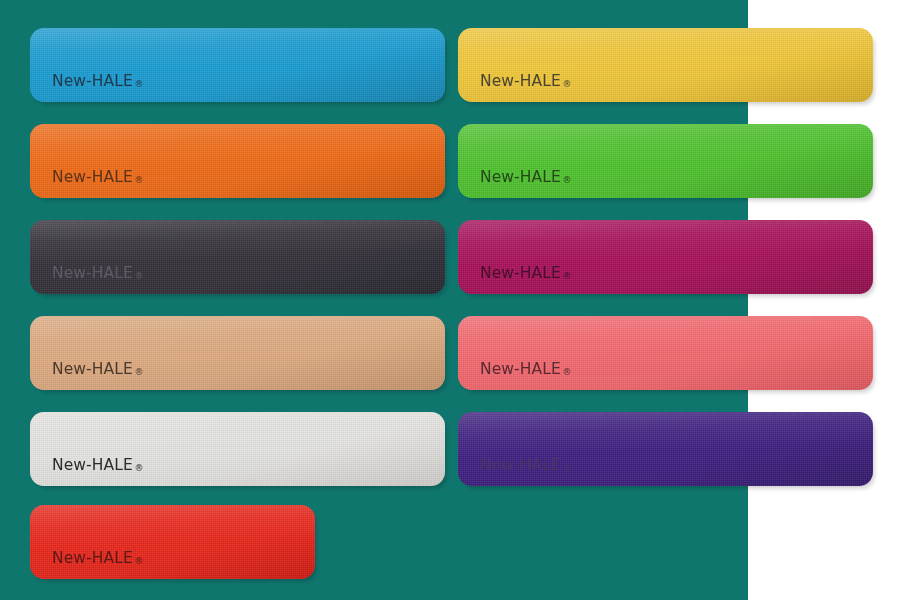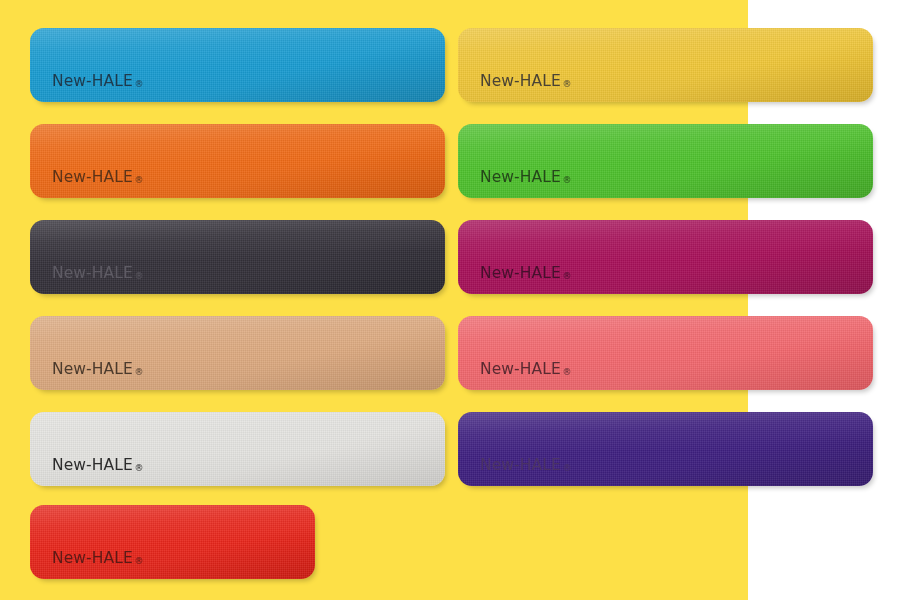--- a/index.html
+++ b/index.html
@@ -12,21 +12,21 @@
     height: 600px;
     overflow: hidden;
     font-family: "Liberation Sans", sans-serif;
     position: relative;
   }
 
   #product-sheet {
     position: relative;
     width: 748px;
     height: 600px;
-    background: #fde047;
+    background: #0f766e;
   }
 
   
   .tape-strip {
     position: absolute;
     border-radius: 14px;
     box-sizing: border-box;
     overflow: hidden;
     box-shadow: 3px 4px 5px -2px rgba(0,0,0,0.22);
   }

